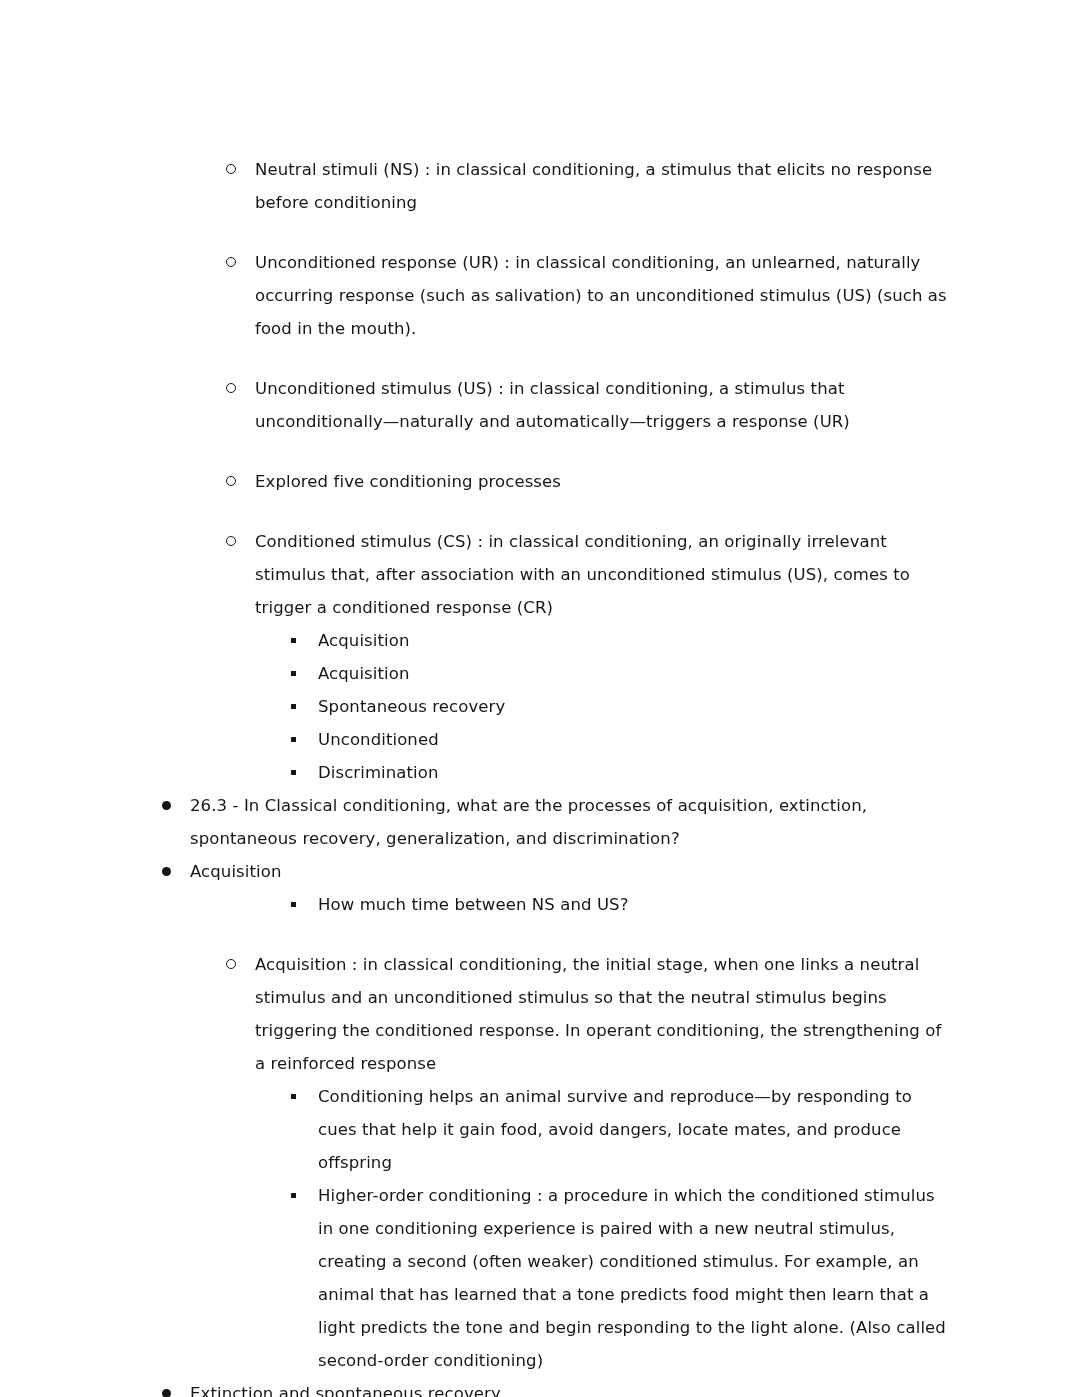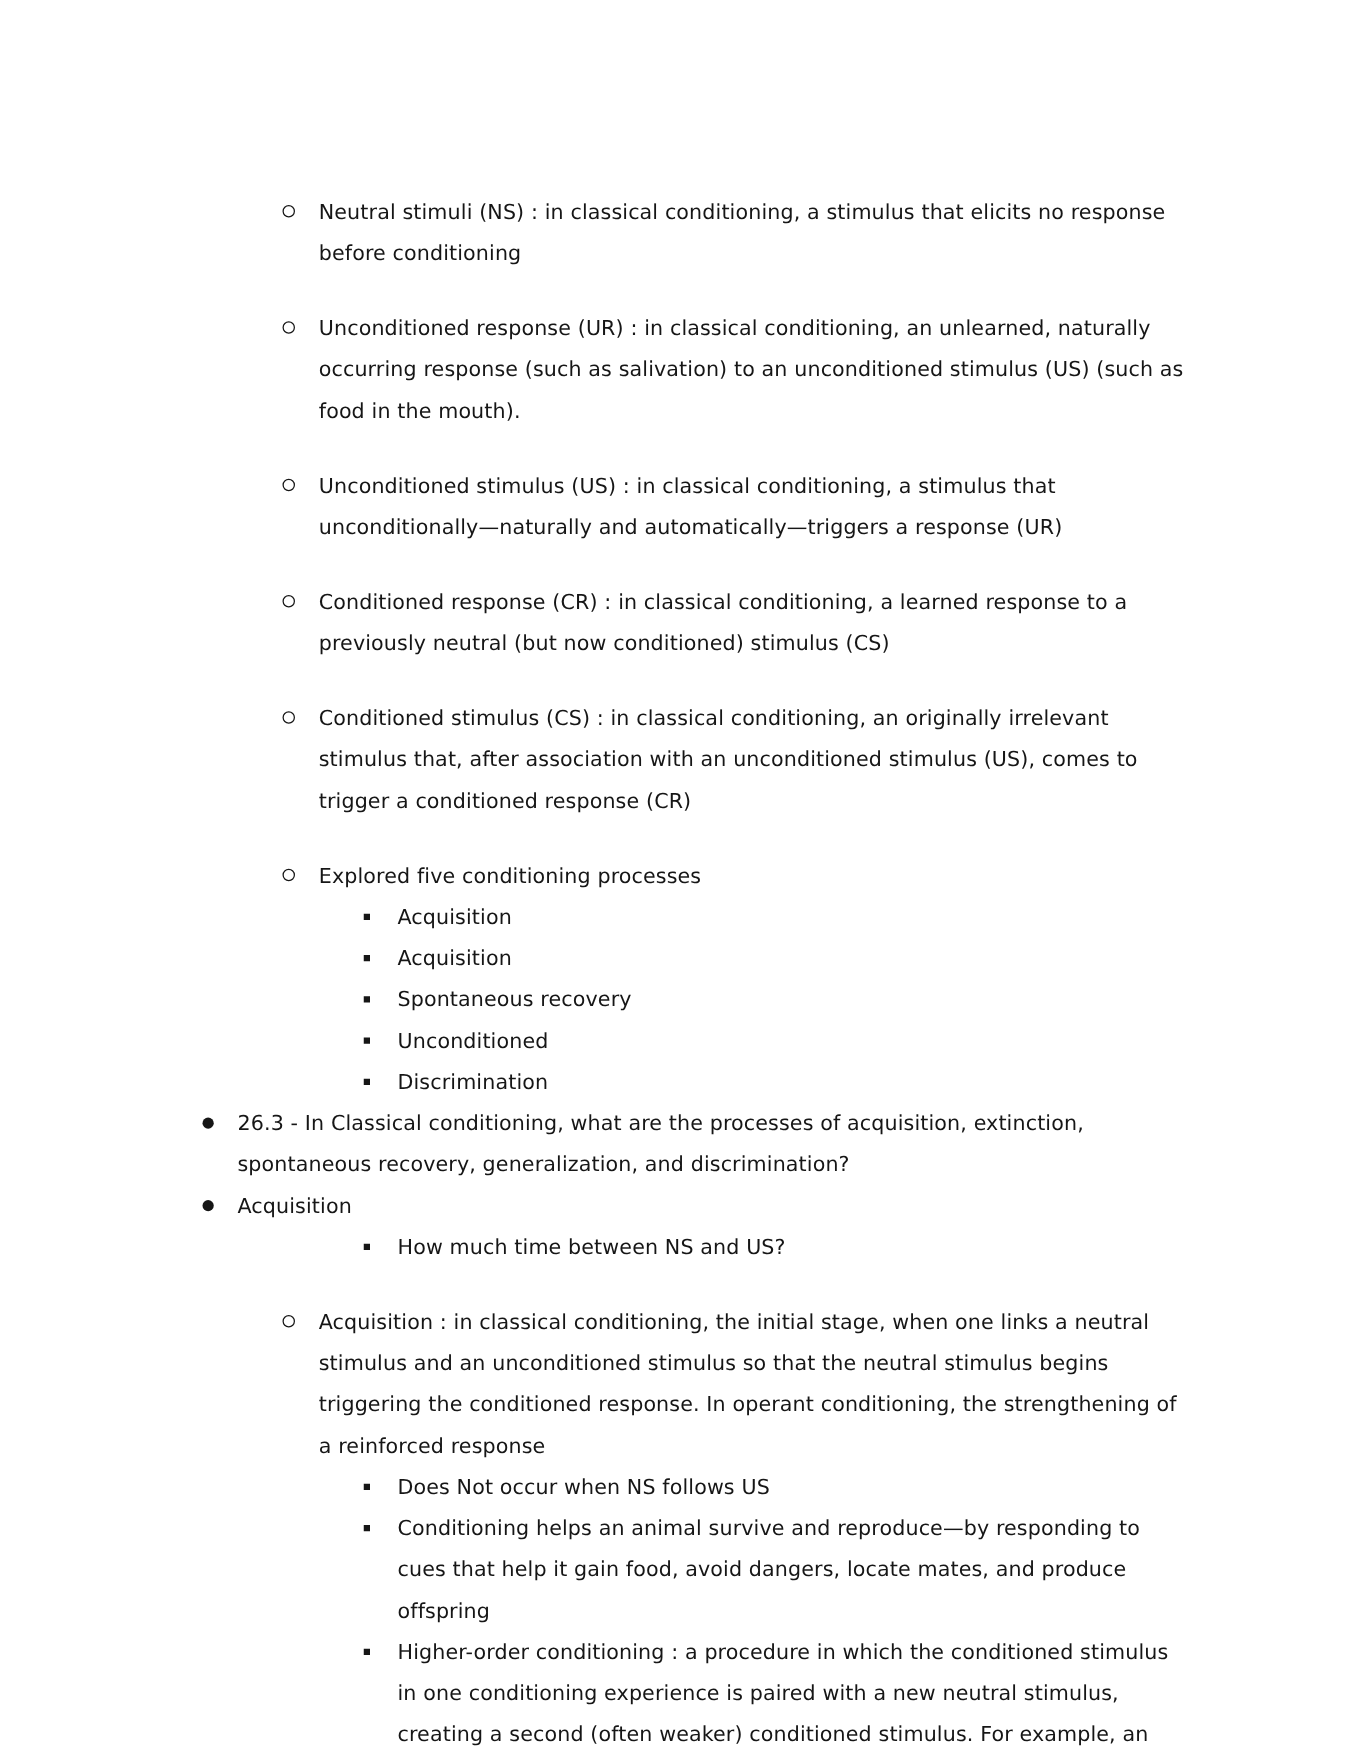--- a/index.html
+++ b/index.html
@@ -83,29 +83,25 @@
       <div class="item lv2">
         <span class="bullet b2"></span>
         <span class="text">Unconditioned response (UR) : in classical conditioning, an unlearned, naturally occurring response (such as salivation) to an unconditioned stimulus (US) (such as food in the mouth).</span>
       </div>
       <div class="item lv2">
         <span class="bullet b2"></span>
         <span class="text">Unconditioned stimulus (US) : in classical conditioning, a stimulus that unconditionally—naturally and automatically—triggers a response (UR)</span>
       </div>
       <div class="item lv2">
         <span class="bullet b2"></span>
-        <span class="text">Conditioned response (CR) : in classical conditioning, a learned response to a previously neutral (but now conditioned) stimulus (CS)</span>
+        <span class="text">Explored five conditioning processes</span>
       </div>
       <div class="item lv2">
         <span class="bullet b2"></span>
         <span class="text">Conditioned stimulus (CS) : in classical conditioning, an originally irrelevant stimulus that, after association with an unconditioned stimulus (US), comes to trigger a conditioned response (CR)</span>
-      </div>
-      <div class="item lv2">
-        <span class="bullet b2"></span>
-        <span class="text">Explored five conditioning processes</span>
       </div>
       <div class="item lv3">
         <span class="bullet b3"></span>
         <span class="text">Acquisition</span>
       </div>
       <div class="item lv3">
         <span class="bullet b3"></span>
         <span class="text">Acquisition</span>
       </div>
       <div class="item lv3">
@@ -131,21 +127,20 @@
       <div class="item lv3">
         <span class="bullet b3"></span>
         <span class="text">How much time between NS and US?</span>
       </div>
       <div class="item lv2">
         <span class="bullet b2"></span>
         <span class="text">Acquisition : in classical conditioning, the initial stage, when one links a neutral stimulus and an unconditioned stimulus so that the neutral stimulus begins triggering the conditioned response. In operant conditioning, the strengthening of a reinforced response</span>
       </div>
       <div class="item lv3">
         <span class="bullet b3"></span>
-        <span class="text">Does Not occur when NS follows US</span>
       </div>
       <div class="item lv3">
         <span class="bullet b3"></span>
         <span class="text">Conditioning helps an animal survive and reproduce—by responding to cues that help it gain food, avoid dangers, locate mates, and produce offspring</span>
       </div>
       <div class="item lv3">
         <span class="bullet b3"></span>
         <span class="text">Higher-order conditioning : a procedure in which the conditioned stimulus in one conditioning experience is paired with a new neutral stimulus, creating a second (often weaker) conditioned stimulus. For example, an animal that has learned that a tone predicts food might then learn that a light predicts the tone and begin responding to the light alone. (Also called second-order conditioning)</span>
       </div>
       <div class="item lv1">

